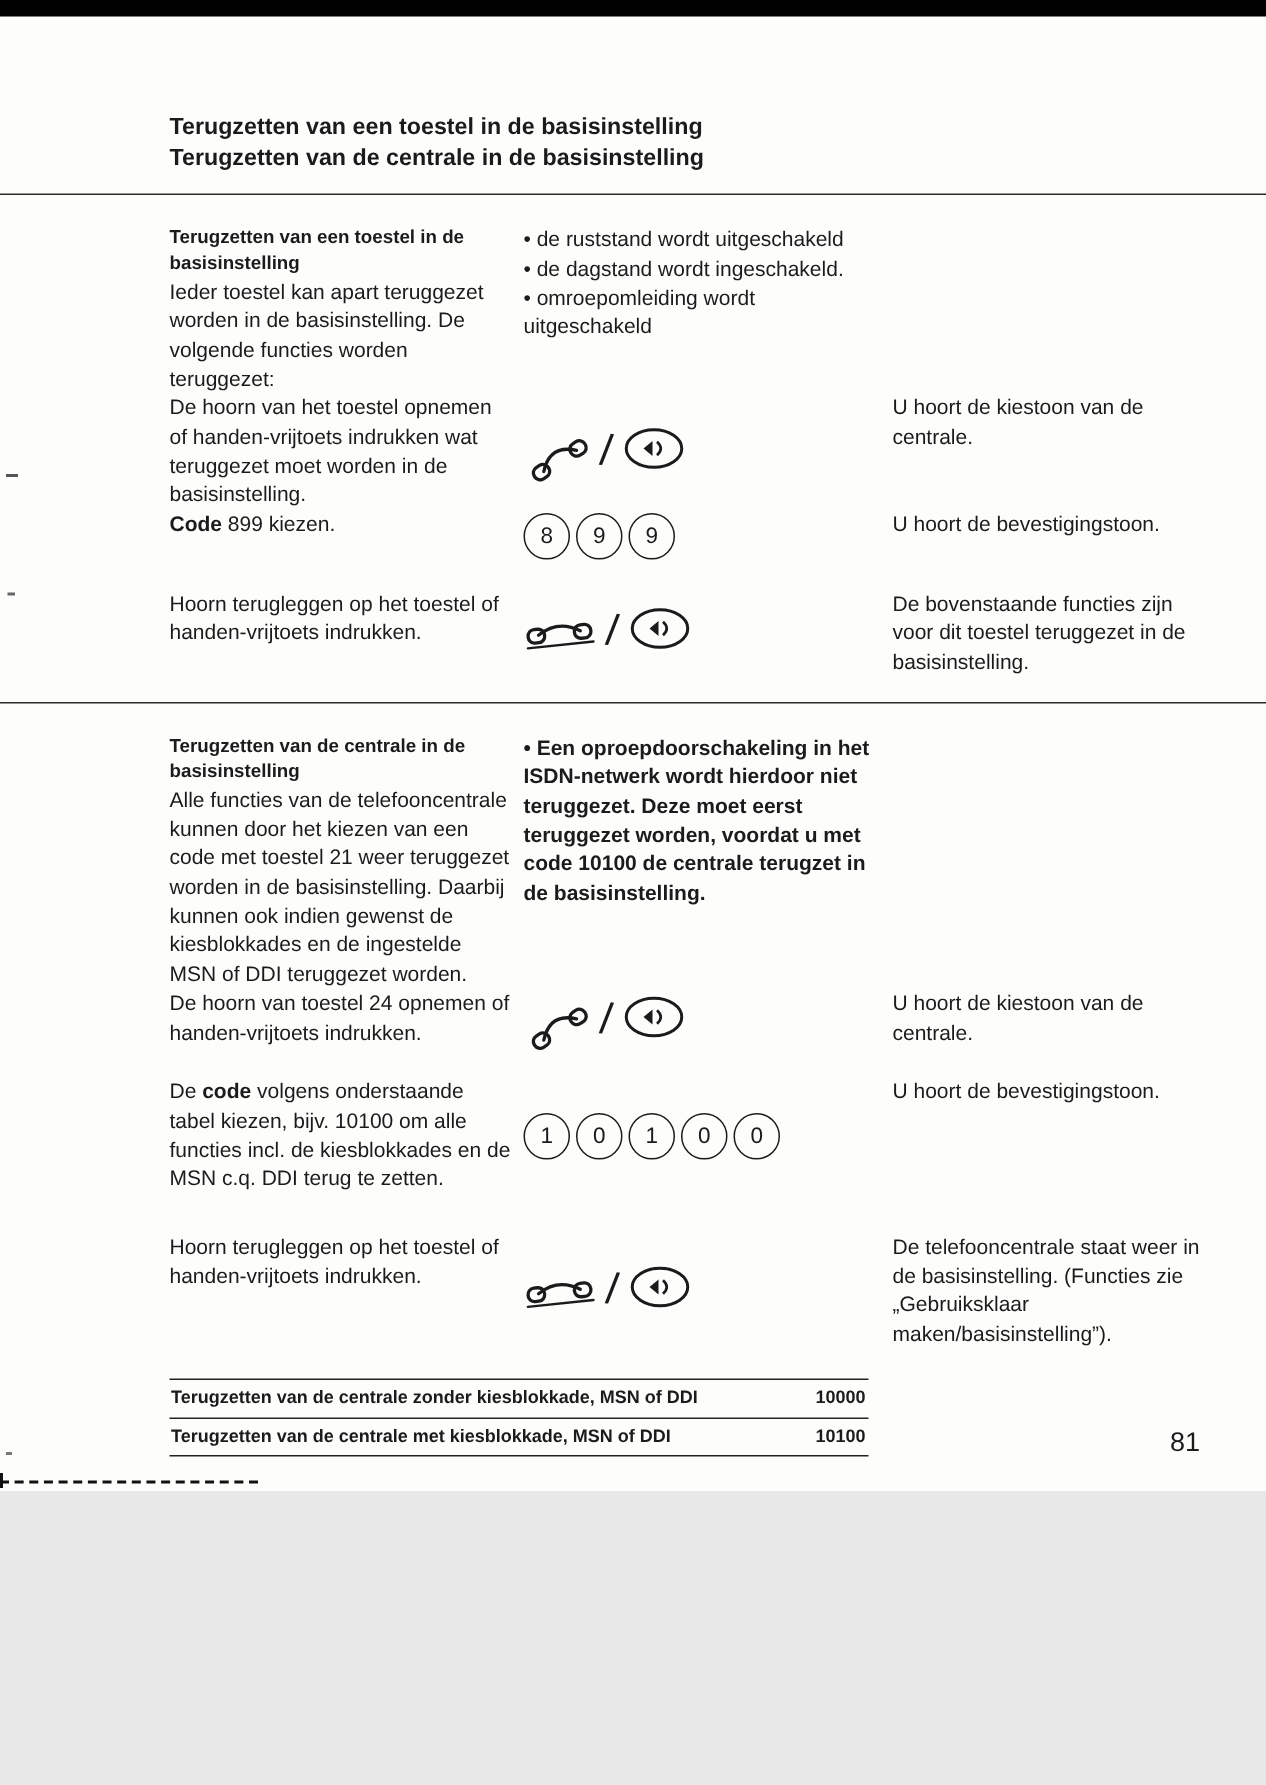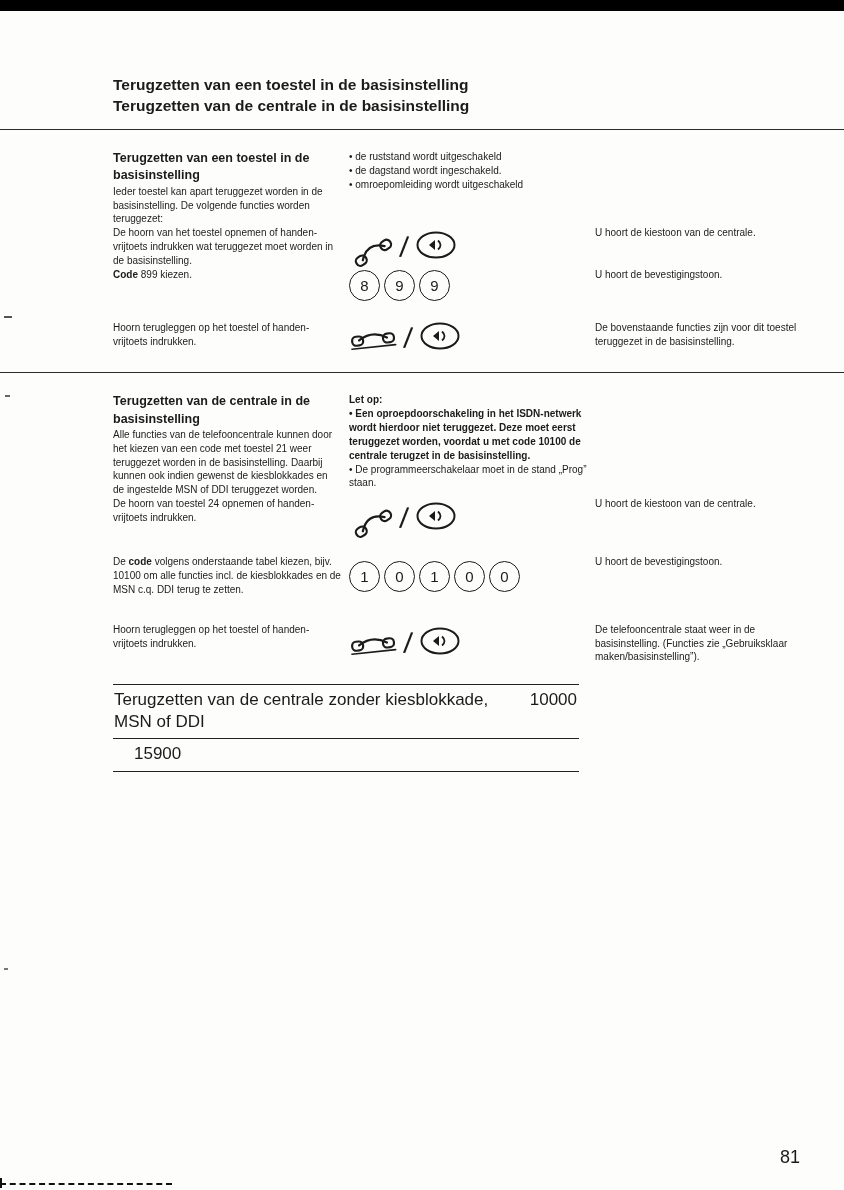--- a/index.html
+++ b/index.html
@@ -1,35 +1,35 @@
 <!DOCTYPE html>
 <html><head>
 <meta charset="utf-8">
 <style>
   * { margin:0; padding:0; box-sizing:border-box; }
   html,body { background:#e8e8e8; }
   .page {
-    position:relative; width:844px; height:1190px; margin:0 auto;
+    position:relative; width:844px; height:994px; margin:0 auto;
     background:#fdfdfc; color:#1b1b1b; overflow:hidden;
     font-family:"Liberation Sans", sans-serif;
   }
   .scan-top { position:absolute; top:0; left:0; width:100%; height:11px; background:#000; }
   .scan-bottom-dash { position:absolute; bottom:5px; left:0; width:172px; border-top:2px dashed #111; }
   .scan-bottom-tick { position:absolute; bottom:2px; left:0; width:2px; height:10px; background:#111; }
   .scan-mark1 { position:absolute; left:4px; top:316px; width:8px; height:2px; background:#555; }
   .scan-mark2 { position:absolute; left:5px; top:395px; width:5px; height:2px; background:#666; }
   .scan-mark3 { position:absolute; left:4px; top:968px; width:4px; height:2px; background:#777; }
 
   .content { position:absolute; left:113px; top:74px; width:695px; }
   .title div { font-size:15.5px; font-weight:bold; line-height:1.36; }
   hr.rule { border:0; border-top:1.6px solid #2b2b2b; margin:13px 0 0 -113px; width:844px; }
   hr.rule2 { margin-top:17px; }
 
   .row { display:grid; grid-template-columns:228px 238px 1fr; column-gap:8px; }
-  .row p, .row .line { font-size:10px; line-height:1.385; }
+  .row p, .row .line { font-size:14px; line-height:1.385; }
   h3 { font-size:12.5px; font-weight:bold; line-height:1.385; }
   .bold { font-weight:bold; }
 
   .sec-head { margin-top:20px; }
   .step { }
   .step-tight { margin-top:16px; }
   .step-mid { margin-top:20px; }
 
   .icons { display:flex; align-items:center; gap:7px; padding-top:0; }
   .slash { font-size:29px; font-weight:400; color:#1b1b1b; transform:rotate(6deg); line-height:1; }
@@ -39,21 +39,21 @@
   .keys { display:flex; align-items:center; gap:4px; padding-top:2px; }
   .key {
     width:31px; height:31px; border:1.7px solid #1b1b1b; border-radius:50%;
     display:inline-flex; align-items:center; justify-content:center;
     font-size:15px; color:#1b1b1b; flex:0 0 auto;
   }
 
   .code-table { width:466px; margin-top:20px; border-bottom:1.5px solid #222; }
   .trow { display:flex; justify-content:space-between; align-items:baseline;
           border-top:1.5px solid #222; padding:4px 1px 5px 1px; }
-  .trow span { font-size:17px; line-height:1.3; }
+  .trow span { font-size:12px; line-height:1.3;font-weight:bold; }
   .tcode { padding-right:1px;margin-left:20px; }
 
   .page-number { position:absolute; right:44px; bottom:22px; font-size:18px;text-align:right; }
 </style>
 </head>
 <body>
 
 <div class="page">
 
   <div class="scan-top"></div>
@@ -163,23 +163,21 @@
     <hr class="rule rule2">
 
     <section>
 
       <div class="row sec-head">
         <div>
           <h3>Terugzetten van de centrale in de basisinstelling</h3>
           <p>Alle functies van de telefooncentrale kunnen door het kiezen van een code met toestel 21 weer teruggezet worden in de basisinstelling. Daarbij kunnen ook indien gewenst de kiesblokkades en de ingestelde MSN of DDI teruggezet worden.</p>
         </div>
         <div>
-          <p class="line bold">Let op:</p>
           <p class="line bold">• Een oproepdoorschakeling in het ISDN-netwerk wordt hierdoor niet teruggezet. Deze moet eerst teruggezet worden, voordat u met code 10100 de centrale terugzet in de basisinstelling.</p>
-          <p class="line">• De programmeerschakelaar moet in de stand „Prog” staan.</p>
         </div>
         <div></div>
       </div>
 
       <div class="row step">
         <div>
           <p>De hoorn van toestel 24 opnemen of handen-vrijtoets indrukken.</p>
         </div>
         <div class="icons">
           <span class="handset-up">
@@ -251,21 +249,22 @@
       </div>
 
     </section>
 
     <div class="code-table">
       <div class="trow">
         <span>Terugzetten van de centrale zonder kiesblokkade, MSN of DDI</span>
         <span class="tcode">10000</span>
       </div>
       <div class="trow">
-        <span class="tcode">15900</span>
+        <span>Terugzetten van de centrale met kiesblokkade, MSN of DDI</span>
+        <span class="tcode">10100</span>
       </div>
     </div>
 
   </div>
 
   <div class="page-number">81</div>
 
 </div>
 
 </body></html>

